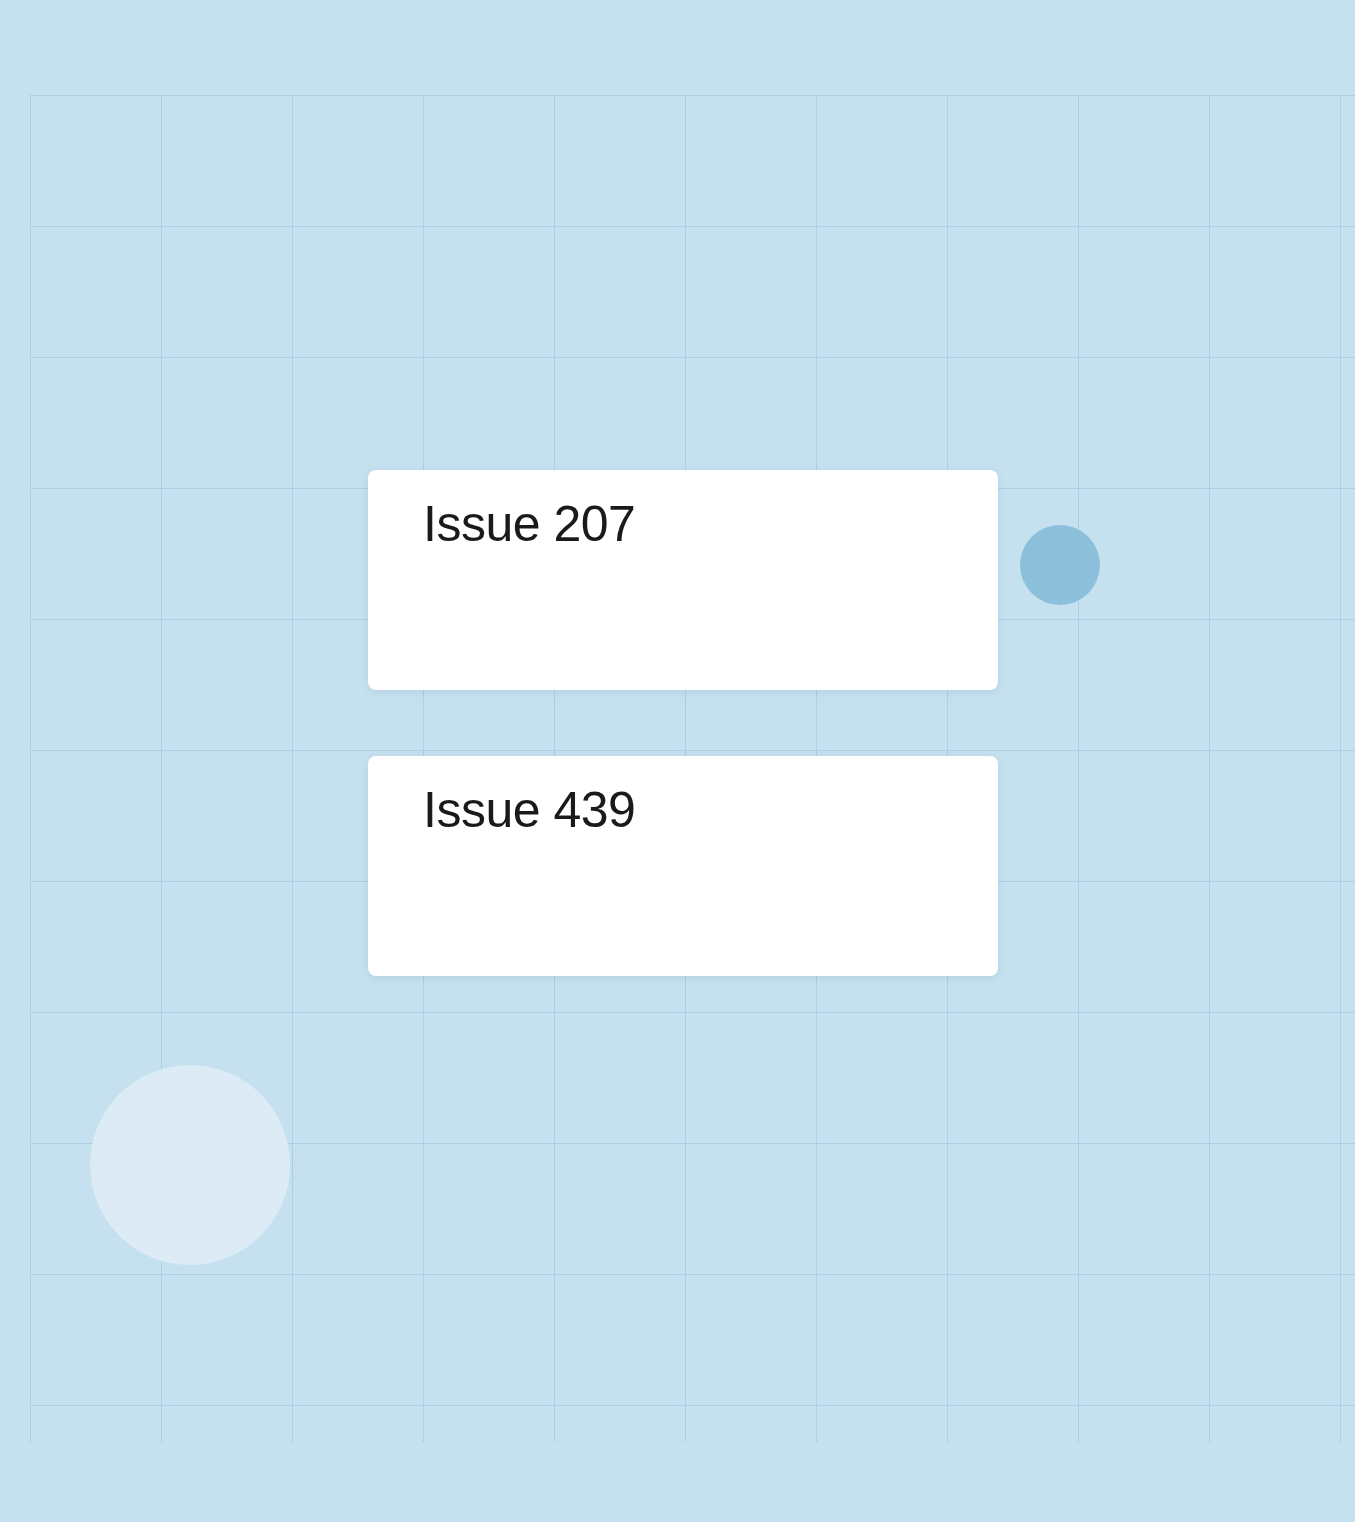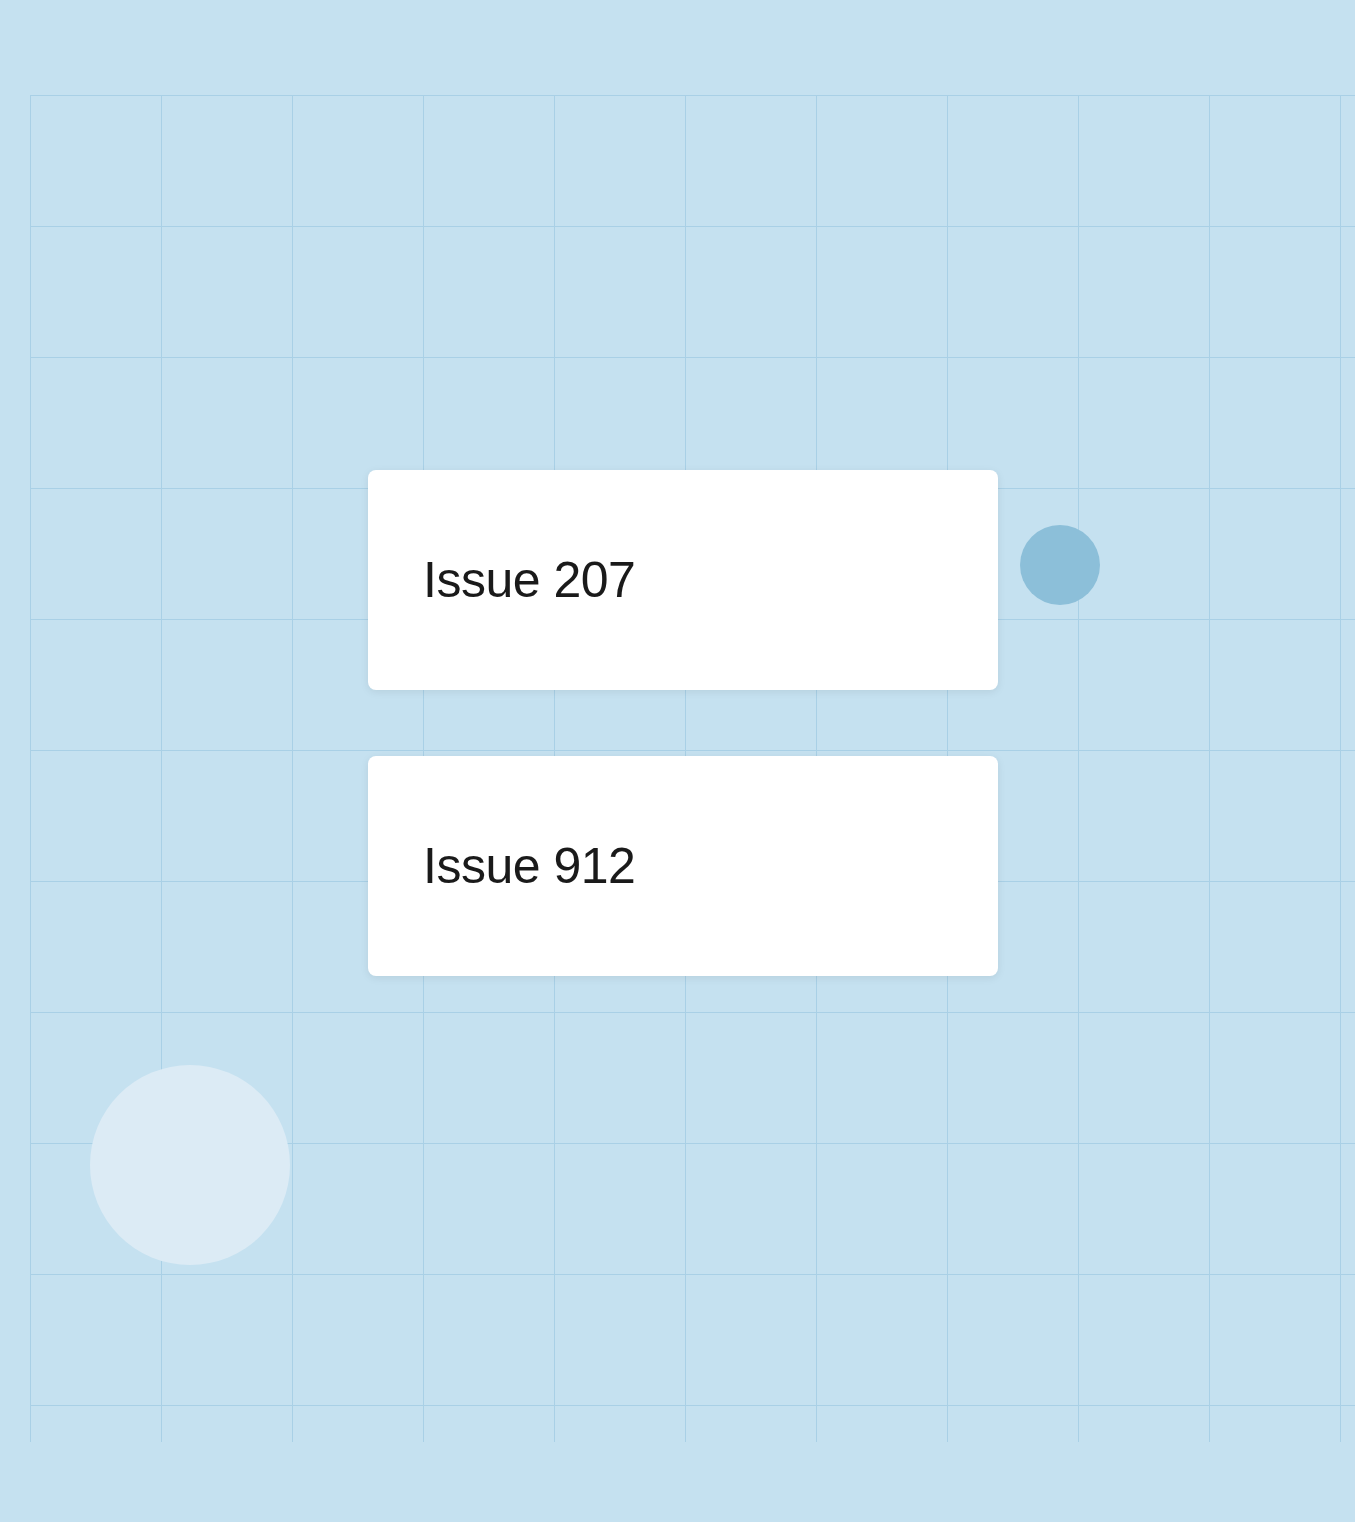--- a/index.html
+++ b/index.html
@@ -29,21 +29,20 @@
       background-size: 131px 131px;
     }
     
     .card {
       position: absolute;
       background: #ffffff;
       border-radius: 8px;
       box-shadow: 0 2px 8px rgba(0,0,0,0.08);
       padding: 25px 55px;
       display: flex;
-      align-items: center;
     }
     
     .card-1 {
       left: 368px;
       top: 470px;
       width: 630px;
       height: 220px;
     }
     
     .card-2 {
@@ -85,16 +84,16 @@
 
 <div class="grid-container"></div>
 
 <div class="circle-large"></div>
 
 <div class="card card-1">
   <span class="card-title">Issue 207</span>
 </div>
 
 <div class="card card-2">
-  <span class="card-title">Issue 912</span>
+  <span class="card-title">Issue 439</span>
 </div>
 
 <div class="circle-small"></div>
 
 </body></html>

